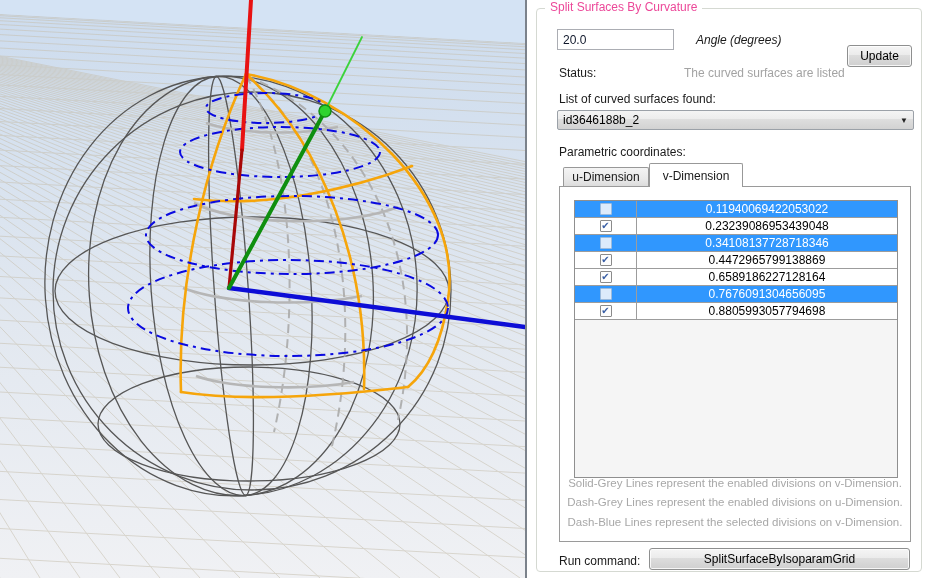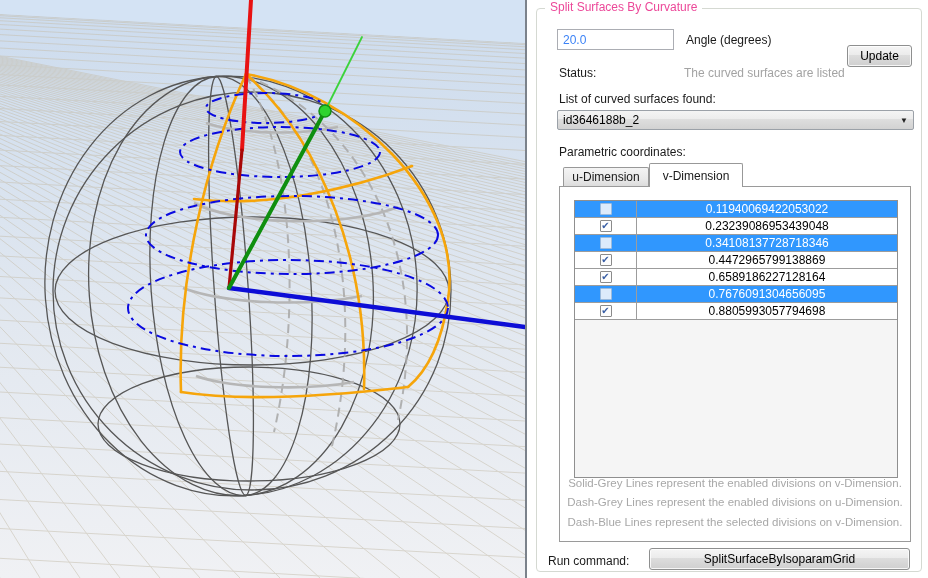--- a/index.html
+++ b/index.html
@@ -23,23 +23,23 @@
     position:absolute;left:9px;top:8px;width:386px;height:564px;
     border:1px solid #d5d9d2;border-radius:4px;box-sizing:border-box;
   }
   .groupbox-title{
     position:absolute;left:8px;top:-9px;background:#ffffff;padding:0 5px;
     white-space:nowrap;color:#ec4899;
   }
   .angle-input{
     position:absolute;left:20px;top:20px;width:117px;height:21px;box-sizing:border-box;
     border:1px solid #abadb3;background:#fff;font:12px "Liberation Sans",sans-serif;
-    padding:0 8px 0 5px;color:#3b82f6;display:flex;align-items:center;
-  }
-  .angle-label{position:absolute;left:149px;top:24px;}
+    padding:0 8px 0 5px;color:#0f172a;display:flex;align-items:center;
+  }
+  .angle-label{position:absolute;left:159px;top:24px;font-style:italic;}
   .btn{
     border:1px solid #8e8f8f;border-radius:3px;box-sizing:border-box;
     background:linear-gradient(#f5f5f5 0%,#ebebeb 45%,#dddddd 46%,#cfcfcf 100%);
     box-shadow:inset 0 0 0 1px rgba(255,255,255,.8);
     display:flex;align-items:center;justify-content:center;
     font:12px "Liberation Sans",sans-serif;color:#000;cursor:default;
   }
   .update-btn{position:absolute;left:310px;top:20px;width:65px;height:22px;margin-top:16px;}
   .status-label{position:absolute;left:22px;top:57px;}
   .status-value{position:absolute;left:147px;top:57px;color:#a3a3a3;}
@@ -84,21 +84,21 @@
   .cell-val{flex:1;display:flex;align-items:center;justify-content:center;color:#000;font-size:12px;}
   .trow.sel .cell-val{color:#ffffff;}
   .cb{
     width:12px;height:12px;box-sizing:border-box;border:1px solid #8b8b8b;background:#fdfdfd;
     display:flex;align-items:center;justify-content:center;border-radius:1px;
   }
   .trow.sel .cb{background:#ddebfb;border-color:#9cbbdd;}
   .cb .tick{display:none;font-size:10px;line-height:10px;color:#3a5fa5;margin-top:-1px;}
   .cb.checked .tick{display:block;}
   .footnotes{position:absolute;left:0;bottom:9px;width:100%;text-align:center;color:#a8a8a8;font-size:11.5px;line-height:19.5px;}
-  .run-label{position:absolute;left:11px;top:545px;}
+  .run-label{position:absolute;left:22px;top:545px;}
   .run-btn{position:absolute;left:112px;top:539px;width:261px;height:22px;}
 </style>
 </head>
 <body>
 
 <div class="viewport">
   <svg width="525" height="578" viewBox="0 0 525 578">
     <defs>
       <linearGradient id="groundGrad" x1="0" y1="0" x2="0" y2="1">
         <stop offset="0" stop-color="#cddcee"></stop>

